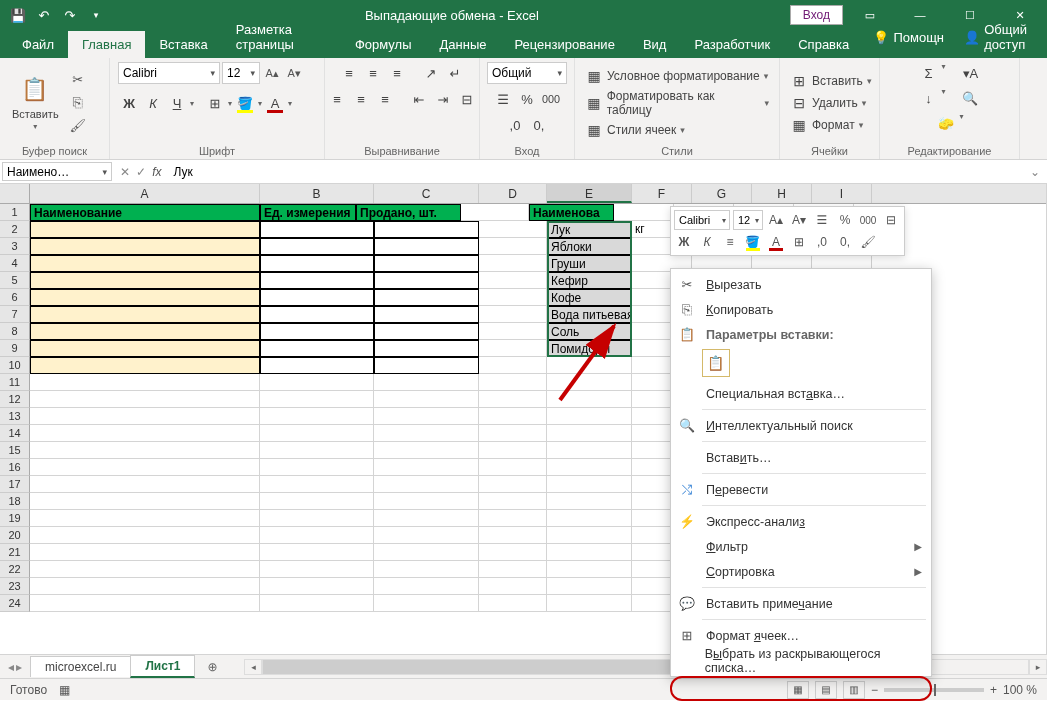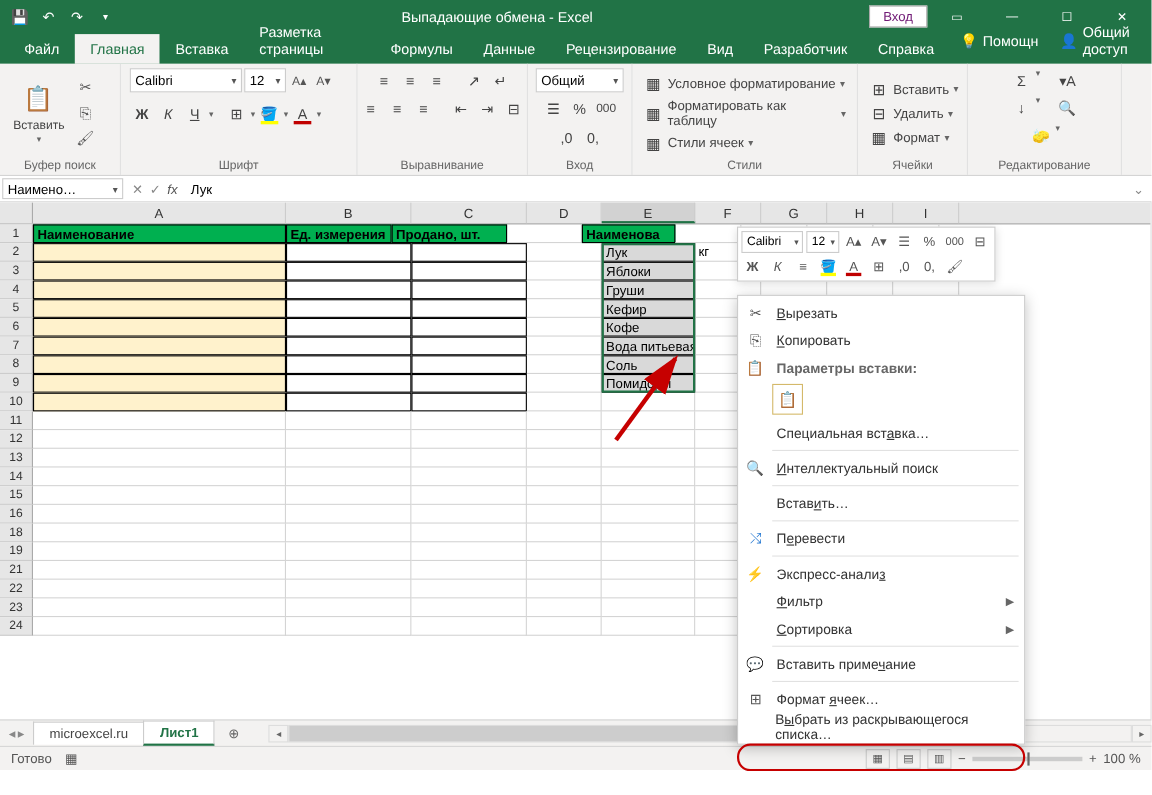--- a/index.html
+++ b/index.html
@@ -511,33 +511,57 @@
         <div class="cell" style="width:114px"></div>
         <div class="cell" style="width:105px"></div>
         <div class="cell" style="width:68px"></div>
         <div class="cell" style="width:85px"></div>
         <div class="cell" style="width:60px"></div>
         <div class="cell" style="width:60px"></div>
         <div class="cell" style="width:60px"></div>
         <div class="cell" style="width:60px"></div>
       </div>
       <div class="row">
+        <div class="rh">17</div>
+        <div class="cell" style="width:230px"></div>
+        <div class="cell" style="width:114px"></div>
+        <div class="cell" style="width:105px"></div>
+        <div class="cell" style="width:68px"></div>
+        <div class="cell" style="width:85px"></div>
+        <div class="cell" style="width:60px"></div>
+        <div class="cell" style="width:60px"></div>
+        <div class="cell" style="width:60px"></div>
+        <div class="cell" style="width:60px"></div>
+      </div>
+      <div class="row">
         <div class="rh">18</div>
         <div class="cell" style="width:230px"></div>
         <div class="cell" style="width:114px"></div>
         <div class="cell" style="width:105px"></div>
         <div class="cell" style="width:68px"></div>
         <div class="cell" style="width:85px"></div>
         <div class="cell" style="width:60px"></div>
         <div class="cell" style="width:60px"></div>
         <div class="cell" style="width:60px"></div>
         <div class="cell" style="width:60px"></div>
       </div>
       <div class="row">
         <div class="rh">19</div>
+        <div class="cell" style="width:230px"></div>
+        <div class="cell" style="width:114px"></div>
+        <div class="cell" style="width:105px"></div>
+        <div class="cell" style="width:68px"></div>
+        <div class="cell" style="width:85px"></div>
+        <div class="cell" style="width:60px"></div>
+        <div class="cell" style="width:60px"></div>
+        <div class="cell" style="width:60px"></div>
+        <div class="cell" style="width:60px"></div>
+      </div>
+      <div class="row">
+        <div class="rh">20</div>
         <div class="cell" style="width:230px"></div>
         <div class="cell" style="width:114px"></div>
         <div class="cell" style="width:105px"></div>
         <div class="cell" style="width:68px"></div>
         <div class="cell" style="width:85px"></div>
         <div class="cell" style="width:60px"></div>
         <div class="cell" style="width:60px"></div>
         <div class="cell" style="width:60px"></div>
         <div class="cell" style="width:60px"></div>
       </div>

